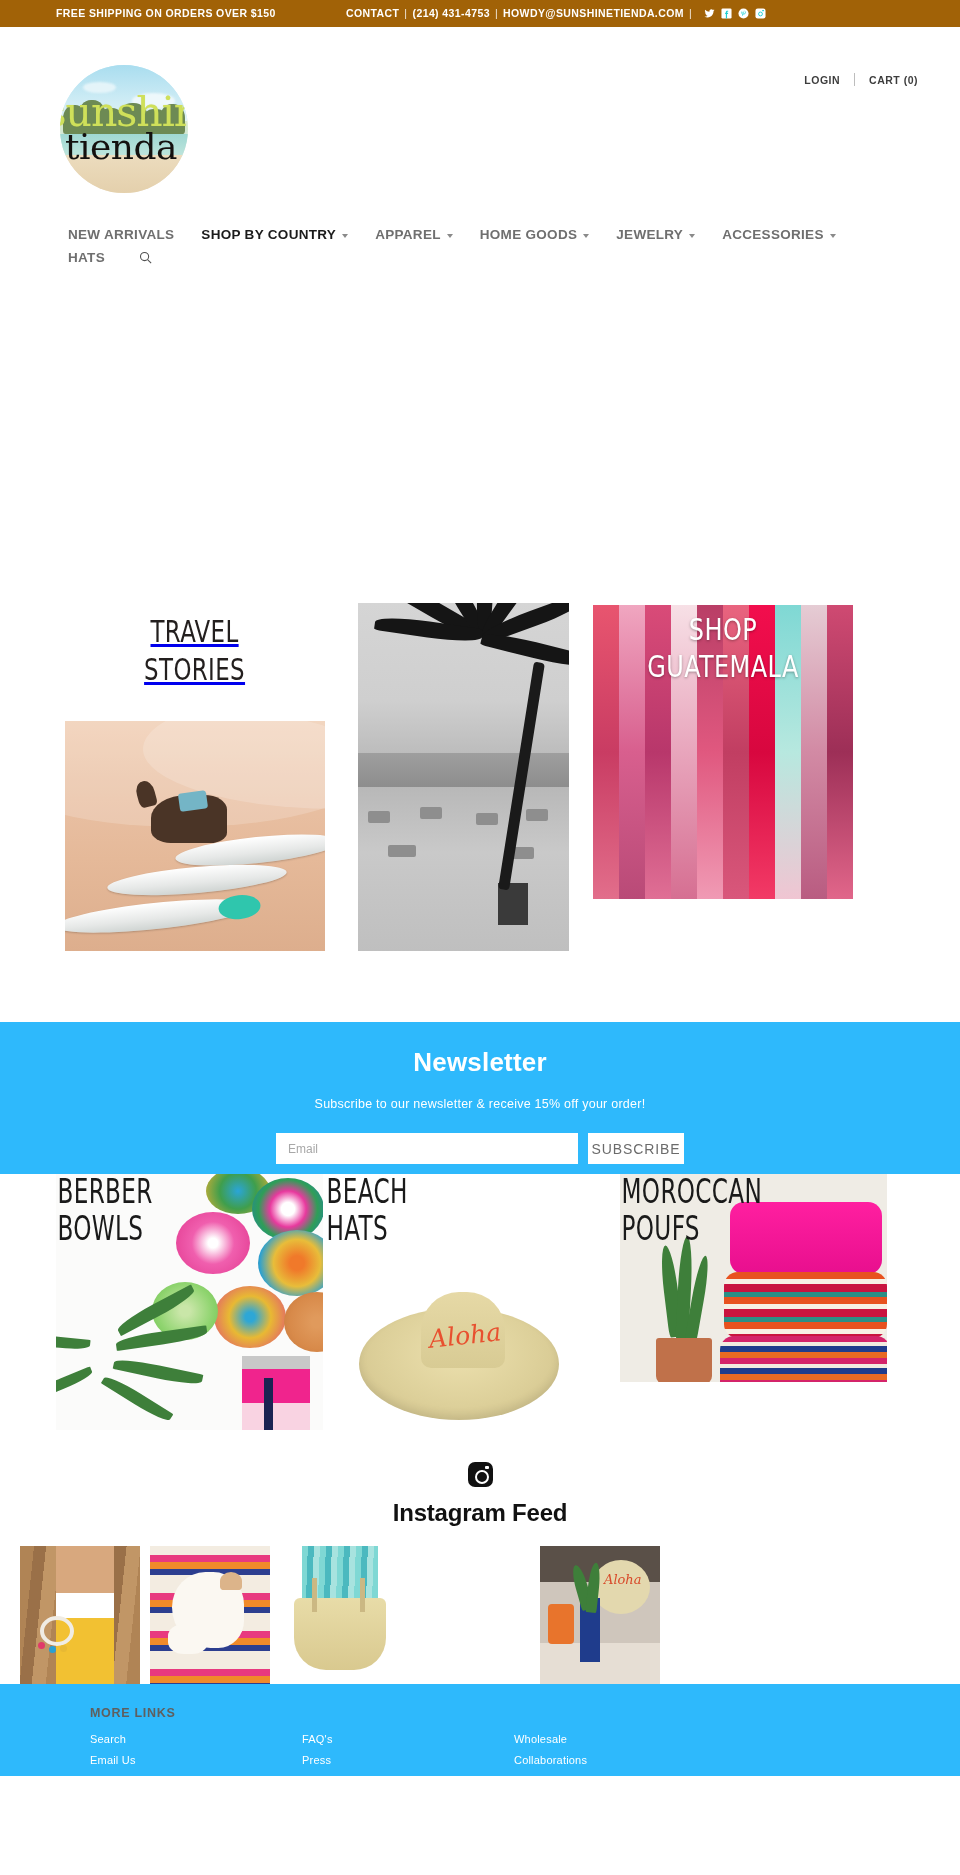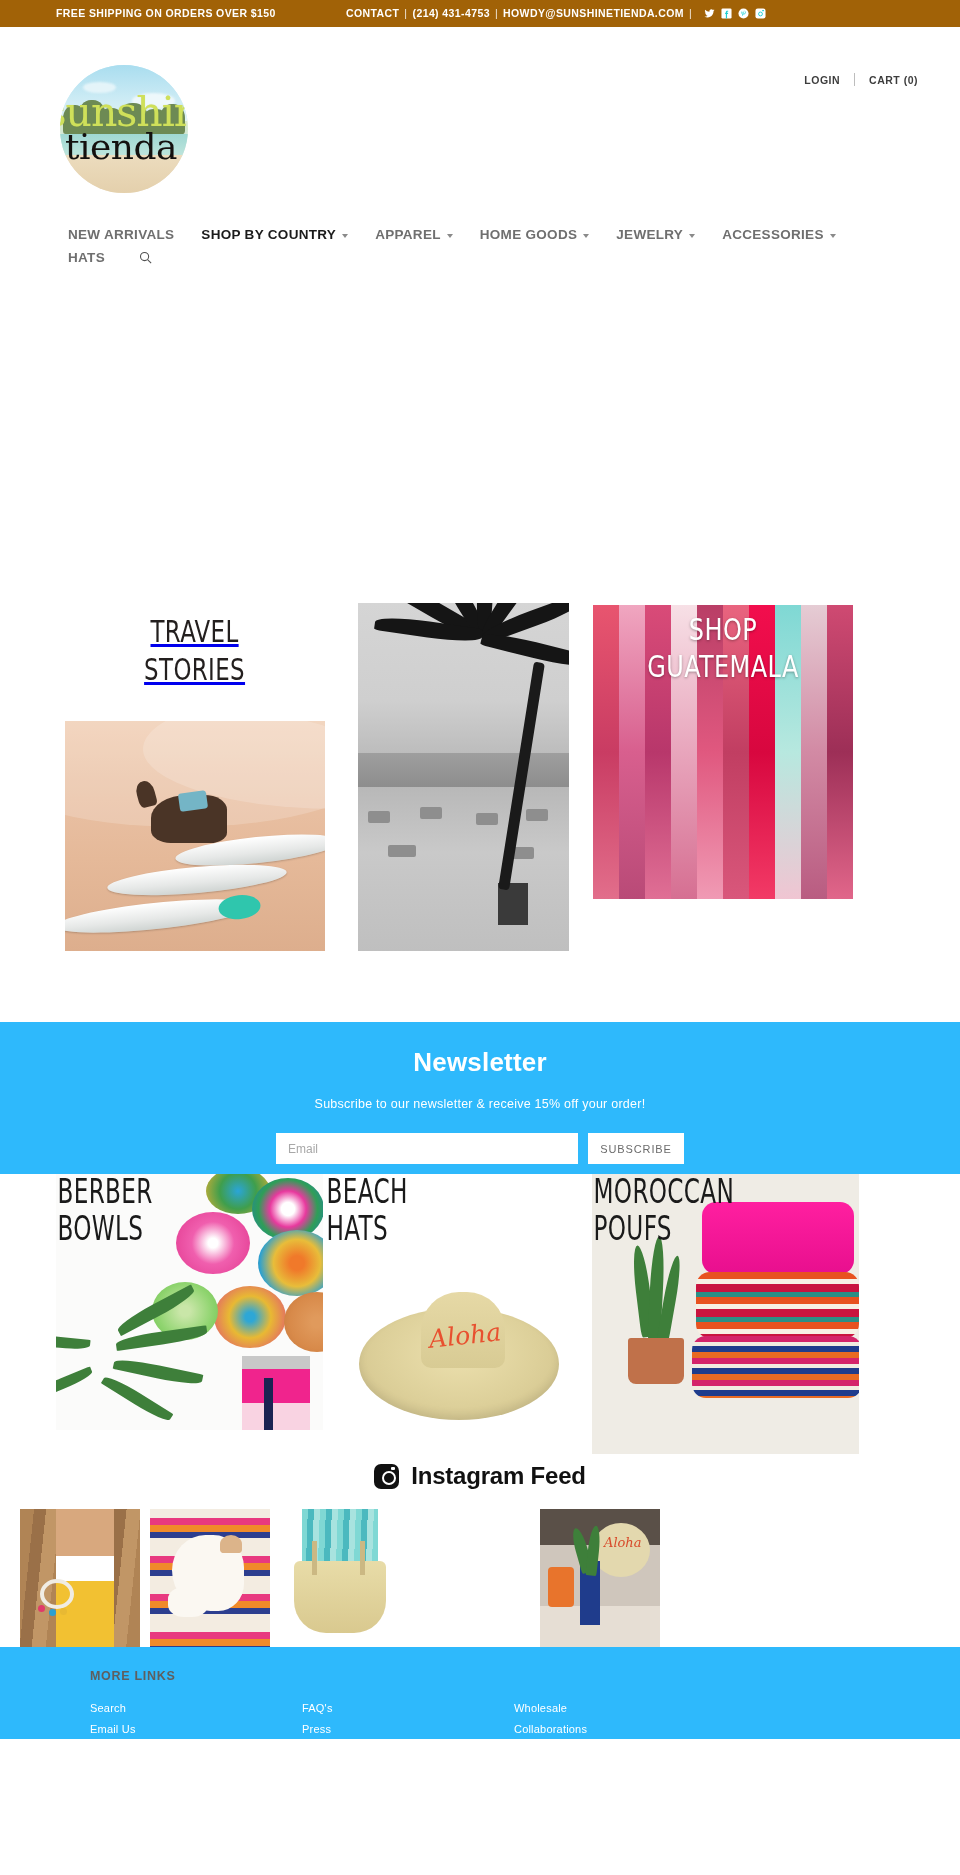--- a/index.html
+++ b/index.html
@@ -324,21 +324,21 @@
     color: #555;
     font-family: "Liberation Sans", sans-serif;
     outline: none;
   }
   .nl-input::placeholder { color:#a8a8a8; }
   .nl-btn {
     width: 96px; height: 31px;
     background: #ffffff;
     border: none;
     color: #6b6b6b;
-    font-size: 11px;
+    font-size: 14px;
     letter-spacing: .9px;
     cursor: pointer;
     font-family: "Liberation Sans", sans-serif;
   }
 
   
   .tiles-2 {
     width: 960px; height: 256px;
     padding: 0 56px;
     display: flex;
@@ -351,21 +351,21 @@
     font-size: 33px;
     line-height: 1.12;
     color: #1a1a1a;
     letter-spacing: .4px;
     transform: scaleX(.78);
     transform-origin: left top;
     padding-left: 2px;
   }
   .tile-berber { width: 267px; height: 256px; background: #fbfbfa; }
   .tile-hats  { width: 267px; height: 256px; background: #ffffff; margin-left: 2px; }
-  .tile-poufs { width: 267px; height: 280px; background: #efece5; margin-left: 0; }
+  .tile-poufs { width: 267px; height: 208px; background: #efece5; margin-left: 28px; }
 
   .bowl { position:absolute; border-radius:50%; }
   .plant-leaf { position:absolute; background:#3e7f3a; border-radius:50% 4% 50% 4%; transform-origin: 0 50%; }
   .pot { position:absolute; background:#c0714a; border-radius: 3px 3px 8px 8px; }
 
   .hat-brim {
     position:absolute; left:34px; bottom:10px;
     width:200px;height:112px;border-radius:50%;
     background: radial-gradient(ellipse at 50% 40%, #ece0ae 0%, #ddd09a 55%, #cfc089 100%);
     box-shadow: inset 0 -5px 9px rgba(0,0,0,.09);
@@ -384,21 +384,21 @@
     transform: rotate(-6deg);
   }
 
   .pouf { position:absolute; border-radius: 14px; }
 
   
   .insta-head {
     width: 960px;
     display: flex; align-items: center; justify-content: center;
     gap: 12px;
-    margin-top: 32px; margin-bottom: 19px;
+    margin-top: 32px; margin-bottom: 19px; flex-direction: column;
   }
   .insta-glyph {
     width: 25px; height: 25px;
     border-radius: 7px;
     background: #111;
     position: relative;
   }
   .insta-glyph::before {
     content:""; position:absolute; left:7.5px; top:7.5px;
     width:10px;height:10px;border-radius:50%;
@@ -426,21 +426,21 @@
     background: #2eb9fc;
     color: #ffffff;
     padding: 22px 0 0 90px;
     position: relative;
     overflow: hidden;
   }
   .footer-title {
     font-size: 12.5px;
     font-weight: bold;
     letter-spacing: .7px;
-    margin-bottom: 19px;
+    margin-bottom: 13px;
     color: #5f5f5f;
   }
   .footer-cols { display: flex; }
   .footer-col { width: 212px; }
   .footer-link {
     display: block;
     font-size: 11px;
     color: #ffffff;
     text-decoration: none;
     margin-bottom: 9px;

